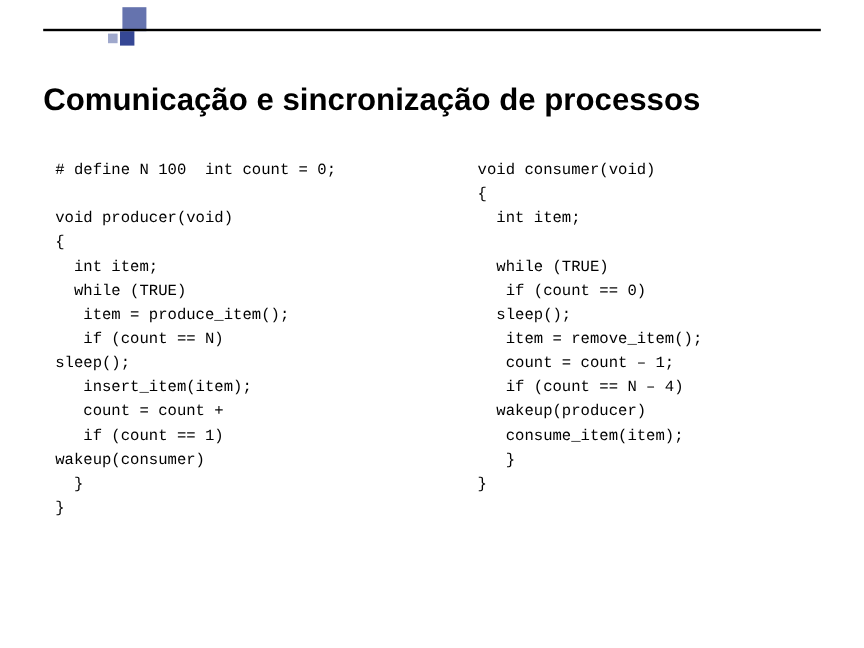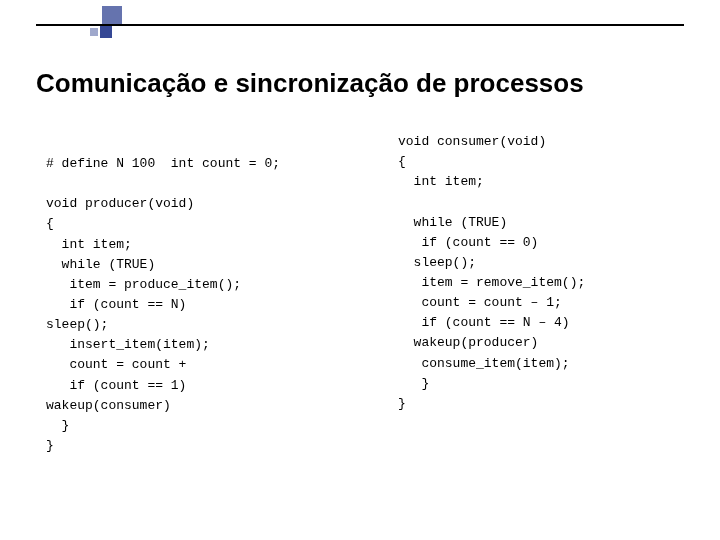--- a/index.html
+++ b/index.html
@@ -46,21 +46,21 @@
     display: flex;
     gap: 52px;
   }
   .col {
     font-family: "Courier New", Courier, monospace;
     font-size: 13px;
     line-height: 1.55;
     white-space: pre;
     color: #000;
   }
-  .col-left { flex: 0 0 300px; margin-top: 22px; }
+  .col-left { flex: 0 0 300px; }
   .col-right { flex: 1; }
 </style>
 </head>
 <body>
 
 <div class="logo-squares">
   <div class="sq sq1"></div>
   <div class="sq sq2"></div>
   <div class="sq sq3"></div>
 </div>

